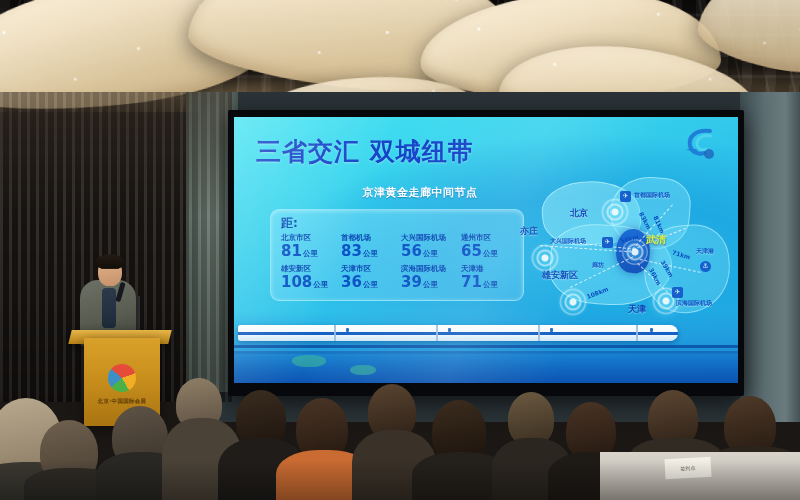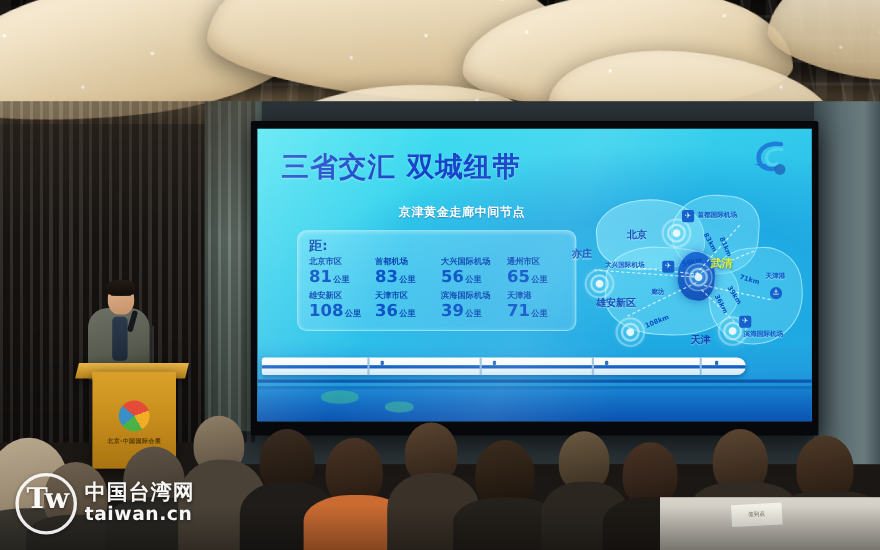--- a/index.html
+++ b/index.html
@@ -505,23 +505,14 @@
   <div class="aud-sh" style="left:630px;top:438px;width:92px;height:40px;background:#322b23;"></div>
 
   <div class="aud" style="left:724px;top:396px;width:52px;height:60px;background:linear-gradient(170deg,#4f3a28,#261a11);"></div>
   <div class="aud-sh" style="left:706px;top:446px;width:96px;height:40px;background:#2a241d;"></div>
 
   <div class="table-fg"></div>
   <div class="table-paper">签到点</div>
 
   <div class="fg-fade"></div>
 
-  <div class="wm">
-    <div class="wm-logo">
-      <div class="wm-tw">Tw</div>
-    </div>
-    <div class="wm-text">
-      <div class="wm-cn">中国台湾网</div>
-      <div class="wm-en">taiwan.cn</div>
-    </div>
-  </div>
 
 </div>
 
 </body></html>

